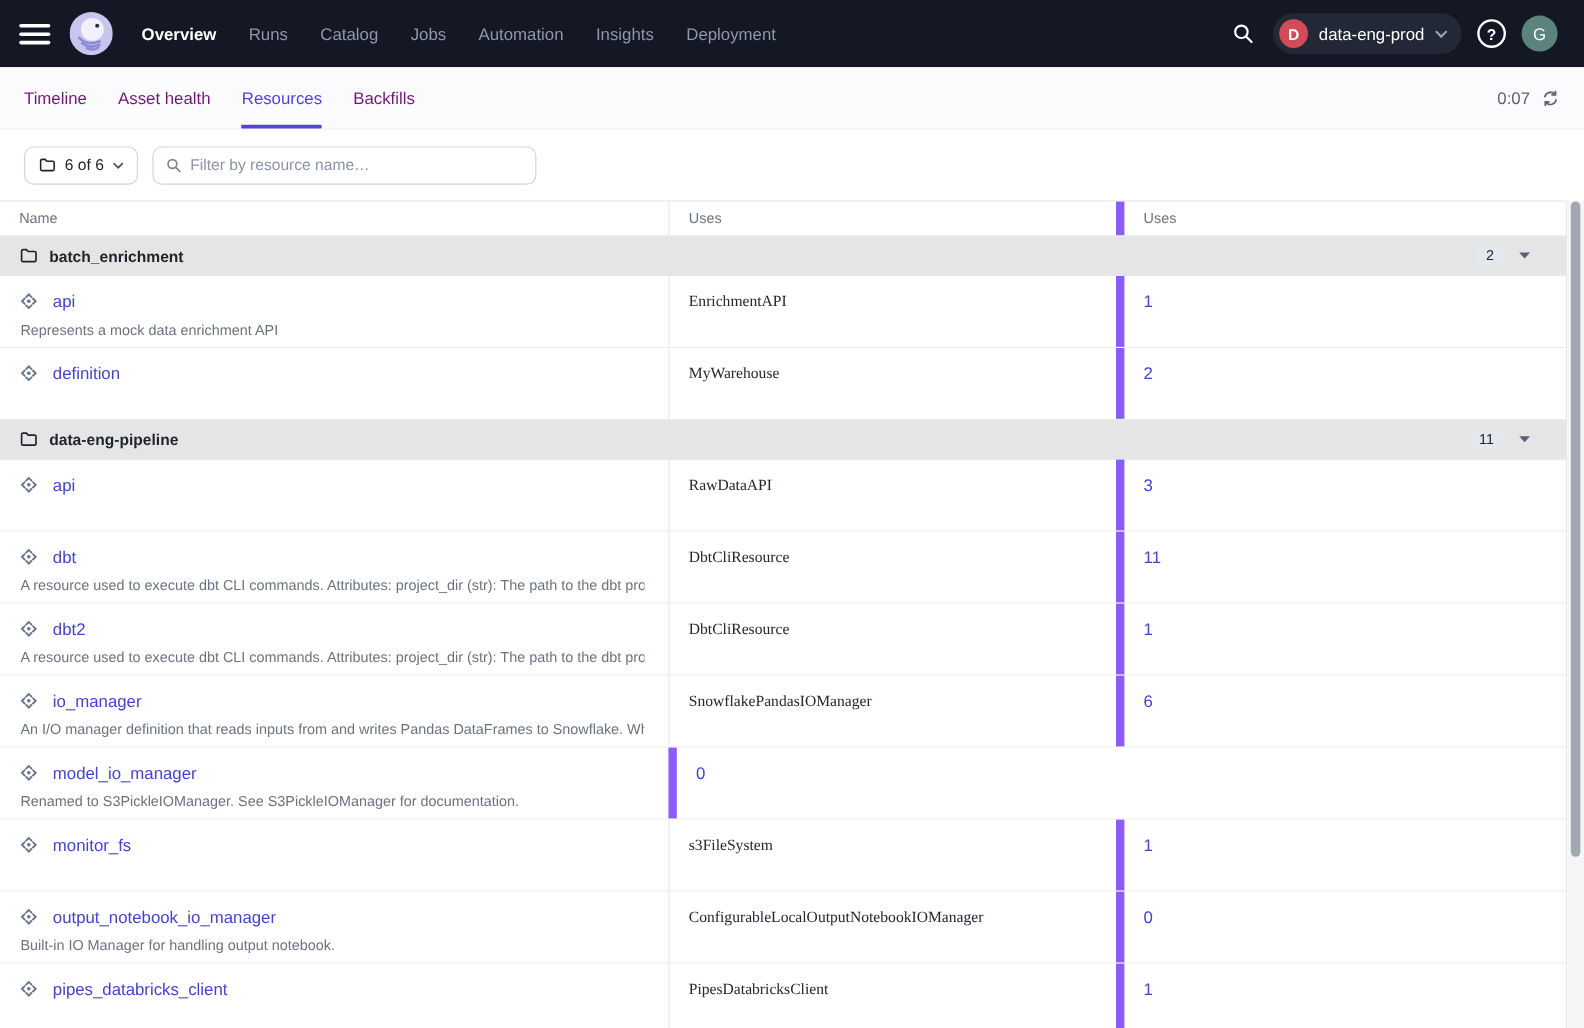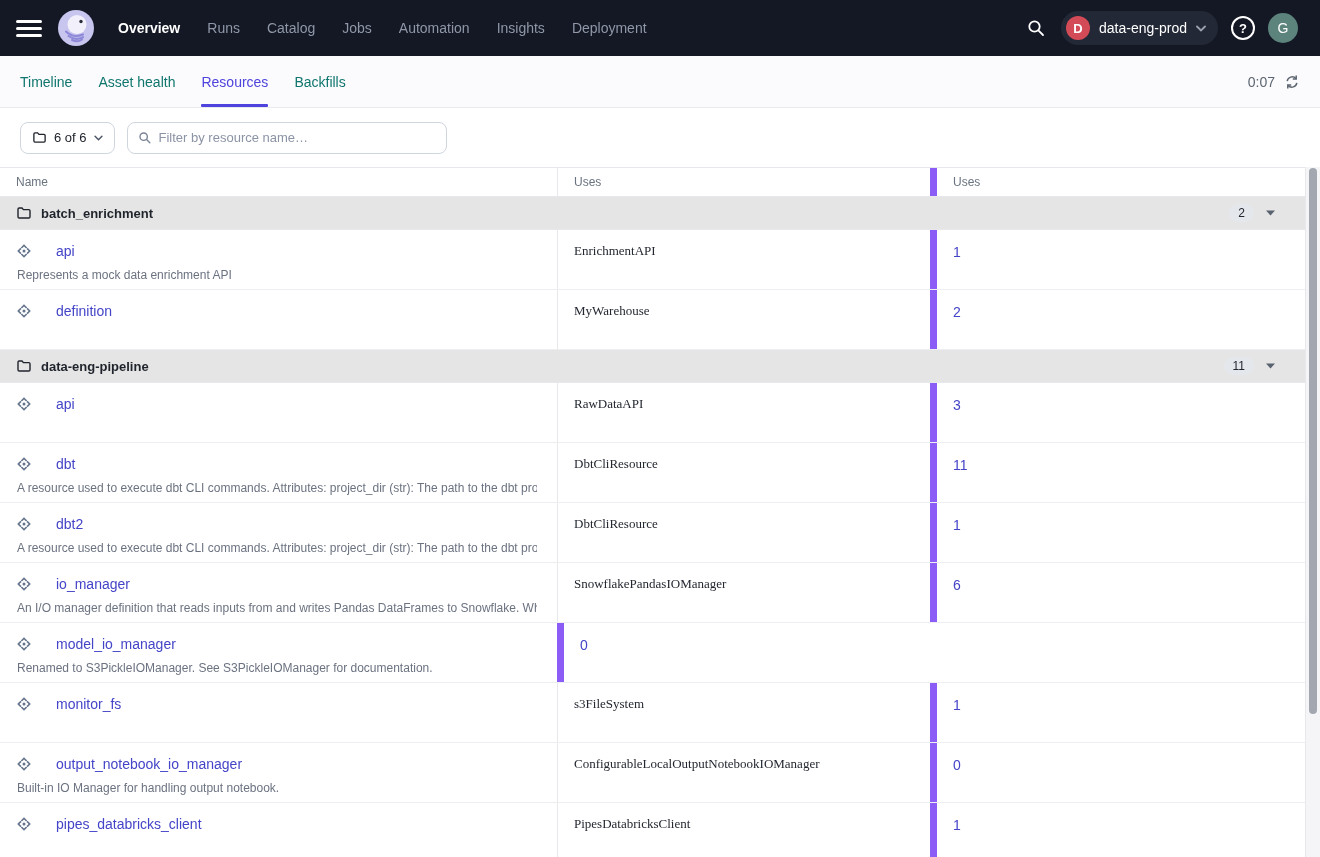--- a/index.html
+++ b/index.html
@@ -25,21 +25,21 @@
   .ws-name { color:#fff; font-size:14px; font-weight:500; }
   .help-btn { width:24px; height:24px; border:2px solid #fff; border-radius:50%; color:#fff;
     font-size:13px; font-weight:700; display:flex; align-items:center; justify-content:center; cursor:pointer; }
   .avatar { width:30px; height:30px; border-radius:50%; background:var(--avatarteal,#5D837D);
     color:#fff; font-size:14px; font-weight:500; display:flex; align-items:center; justify-content:center; cursor:pointer; }
 
   
   .tabbar { height:52px; background:#fbfbfd; border-bottom:1px solid #e9eaee;
     display:flex; align-items:stretch; padding:0 20px; }
   .tabs { display:flex; gap:26px; }
-  .tab { display:flex; align-items:center; font-size:14px; font-weight:500; color:#0f766e;
+  .tab { display:flex; align-items:center; font-size:14px; font-weight:500; color:#701a75;
     position:relative; cursor:pointer; }
   .tab.active { color:var(--accent,#4F43DD); }
   .tab.active::after { content:""; position:absolute; left:0; right:0; bottom:0; height:3px;
     background:var(--accent,#4F43DD); border-radius:1px; }
   .tab-right { margin-left:auto; display:flex; align-items:center; gap:9px; color:#5c6570; }
   .timer { font-size:14px; }
   .refresh { width:16px; height:16px; cursor:pointer; color:#5c6570; }
 
   
   .filterbar { height:59px; display:flex; align-items:center; gap:12px; padding:0 20px; background:#fff; }
@@ -61,21 +61,21 @@
   .col-uses { flex:1; border-left:7px solid #8b5cf6; }
   .group-row { height:33px; background:#e5e5e5; border-bottom:1px solid #e6e8ec;
     display:flex; align-items:center; padding:0 30px 0 16px; }
   .group-row .gname { font-size:13px; font-weight:700; color:#1f232b; margin-left:9px; }
   .group-right { margin-left:auto; display:flex; align-items:center; gap:12px; }
   .badge { background:#e4e7eb; border-radius:10px; padding:2px 9px; font-size:12px; color:#232730; }
   .caret { color:#596270; cursor:pointer; display:flex; }
   .trow { display:flex; height:60px; border-bottom:1px solid #eceef1; }
   .cell { padding:13px 16px 0 16px; }
   .cell.type { font-family:Liberation Serif, serif; font-size:13px; color:#232730; }
-  .name-line { display:flex; align-items:flex-start; gap:24px; }
+  .name-line { display:flex; align-items:flex-start; gap:12px; }
   a.link { color:var(--link,#4444C8); text-decoration:none; font-size:14px; cursor:pointer; }
   .desc { font-size:12px; color:#6b7280; margin-top:9px; margin-left:1px; white-space:nowrap;
     overflow:hidden; max-width:520px; }
   .res-icon { color:#64748b; display:flex; flex:0 0 auto; }
   .folder-icon { color:#1f232b; display:flex; flex:0 0 auto; }
 
   
   .vscroll { position:absolute; top:167px; right:0; width:14px; height:690px; background:#f5f5f7; }
   .vthumb { position:absolute; top:1px; left:3px; width:8px; height:546px; background:#a2a7b0; border-radius:4px; }
 </style>

